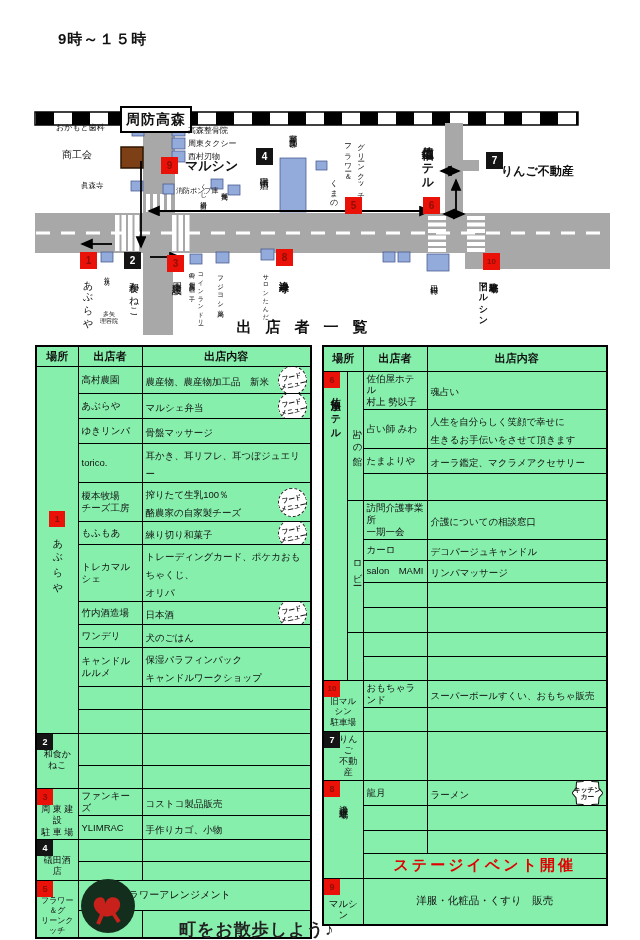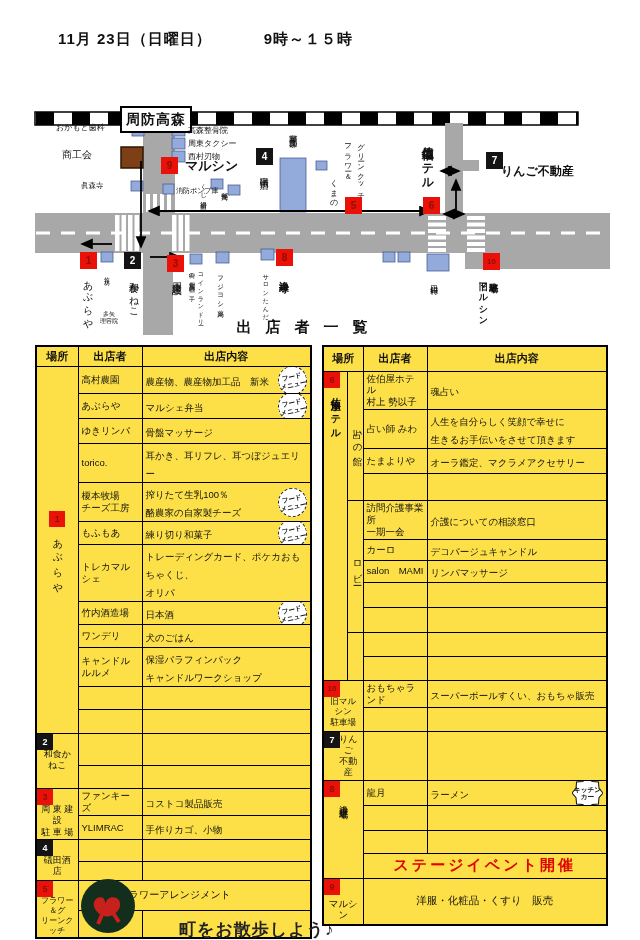--- a/index.html
+++ b/index.html
@@ -20,21 +20,21 @@
   .mlv{writing-mode:vertical-rl;letter-spacing:1px;white-space:pre-line}
   .mlv-lr{writing-mode:vertical-lr;letter-spacing:1px;white-space:pre-line}
   .spot{position:absolute;width:17px;height:17px;display:flex;align-items:center;justify-content:center;
         font-size:10px;font-weight:bold;z-index:3}
   .spot.red,.locbox.red{background:#ea1208;color:#8f0e05}
   .spot.blk,.locbox.blk{background:#141414;color:#fff}
   
   #sectitle{position:absolute;left:0;top:318px;width:604px;text-align:center;
             font-size:15px;font-weight:bold;letter-spacing:14px;text-indent:14px}
   
-  .vtable{position:absolute;border-collapse:collapse;table-layout:fixed;background:#fde047}
+  .vtable{position:absolute;border-collapse:collapse;table-layout:fixed;background:#86efac}
   .vtable td{border:1.5px solid #000;padding:1px 3px;vertical-align:middle;overflow:hidden}
   .vtable{border:2px solid #000}
   td.th{font-weight:bold;text-align:center;font-size:11px;padding:2px}
   .t{white-space:pre-line;font-size:9.5px;line-height:1.25}
   td.v{font-size:9.5px}
   td.c{position:relative}
   td.loc{text-align:center;vertical-align:middle}
   td.loc-c{position:relative;vertical-align:top;text-align:center;padding-top:15px}
   .locbox{width:16px;height:16px;display:flex;align-items:center;justify-content:center;
           font-size:9px;font-weight:bold;margin:0 auto 5px}
@@ -54,21 +54,20 @@
   
   #logo{position:absolute;left:80px;top:878px}
   .ft-line{position:absolute;font-size:17px;font-weight:bold;color:#222;letter-spacing:1px}
 </style>
 </head>
 <body>
 
 <div id="page">
 
   <div class="hdr-date">
-    <span>11月 23日（日曜日）</span>
     <span>9時～１５時</span>
   </div>
 
   <div id="map">
     <svg width="640" height="234">
       <defs>
         <pattern id="rail" width="36" height="13" patternUnits="userSpaceOnUse">
           <rect width="36" height="13" fill="#fff"></rect>
             <rect width="18" height="13" fill="#000"></rect>
         </pattern>

